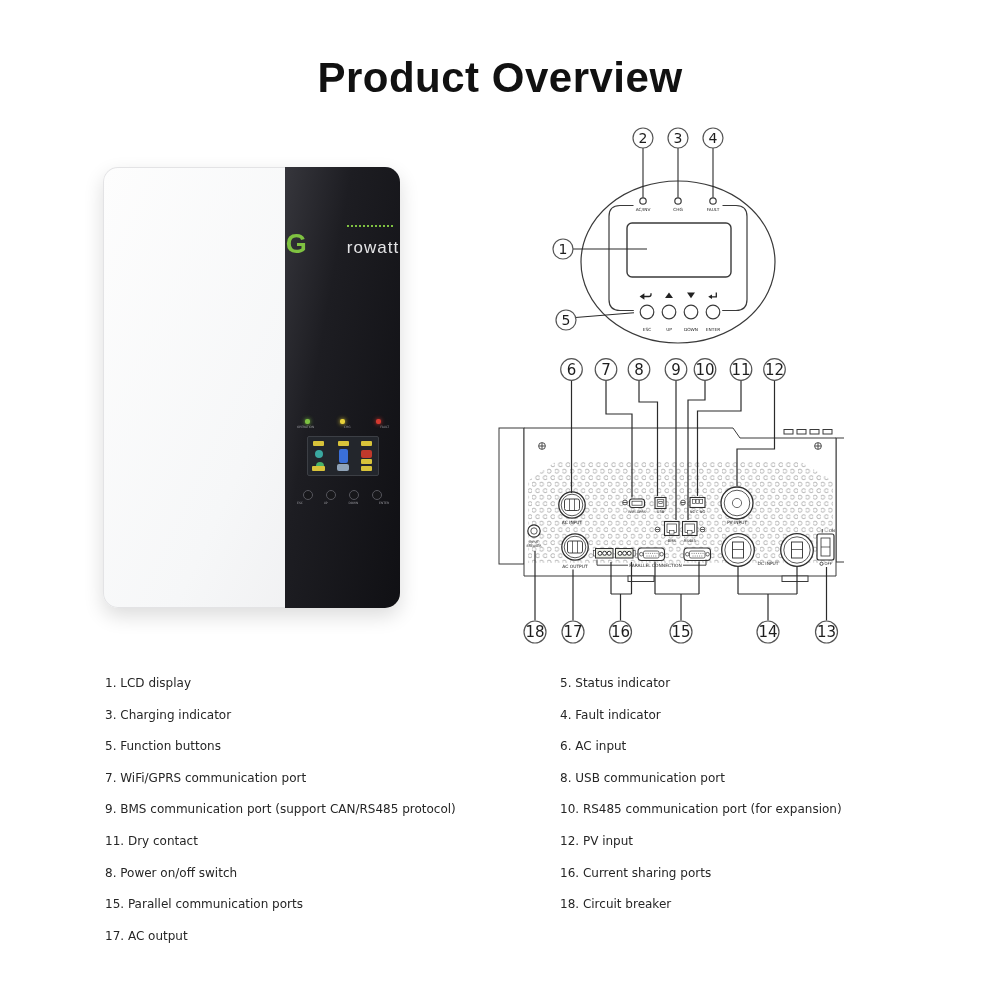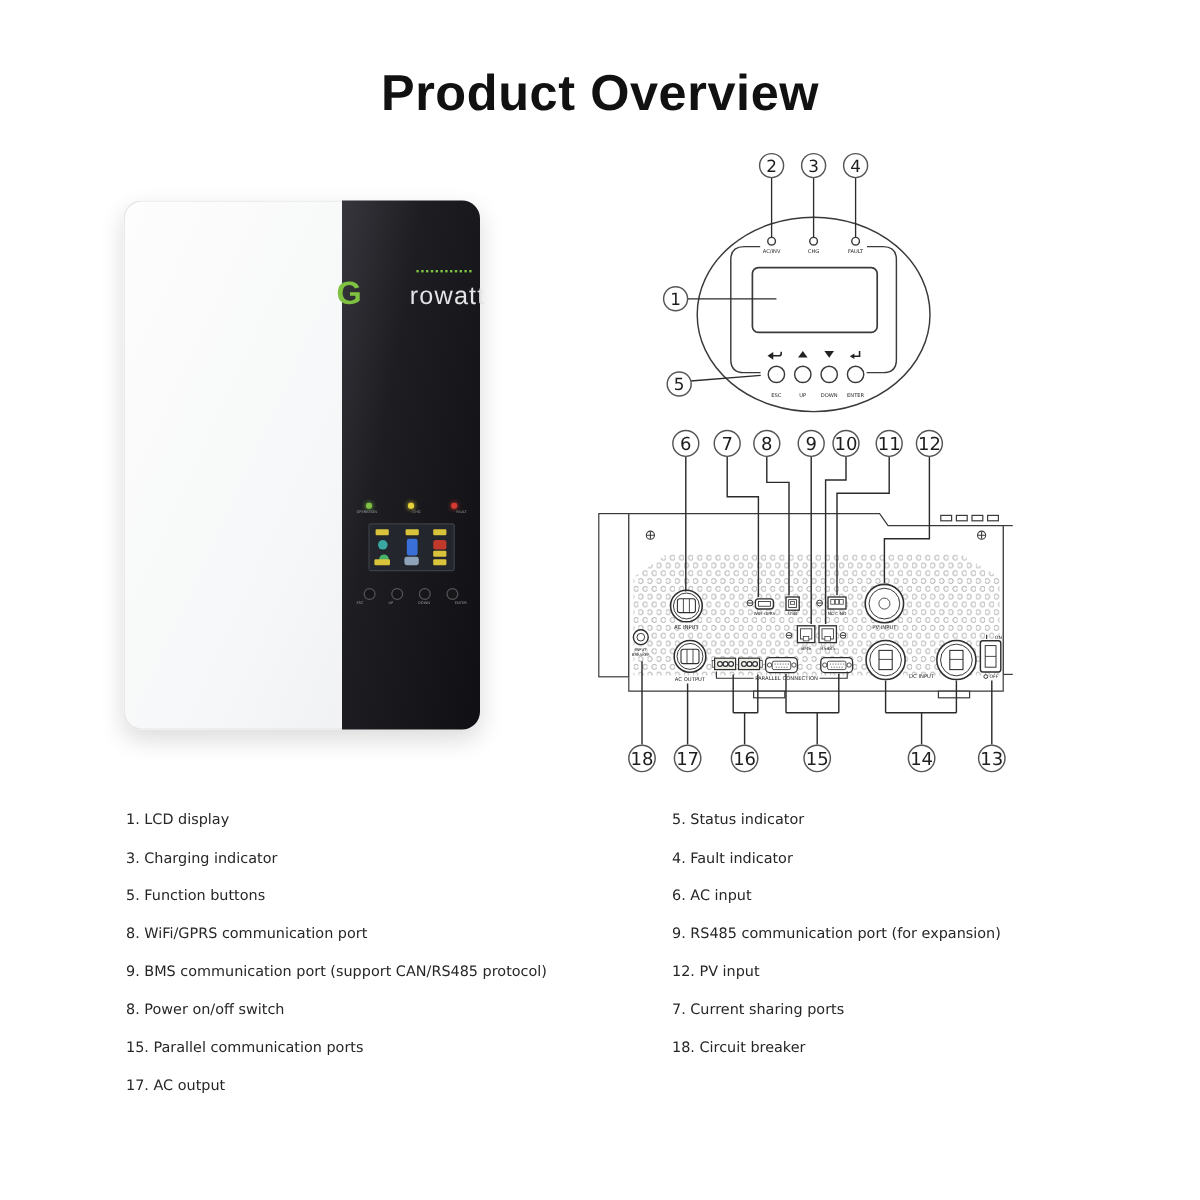--- a/index.html
+++ b/index.html
@@ -11,21 +11,21 @@
   
   .photo{position:absolute;left:103px;top:167px;width:297px;height:441px;border-radius:15px;
          background:linear-gradient(115deg,#fdfdfd 0%,#f6f7f8 55%,#ececee 100%);
          box-shadow:0 8px 20px rgba(0,0,0,.14), inset 0 0 0 1px #e3e3e5;}
   .photo .black-panel{position:absolute;right:0;top:0;width:115px;height:100%;
          border-radius:0 15px 15px 0;
          background:linear-gradient(100deg,#36363c 0%,#1d1d22 35%,#101014 100%);}
   .logo{position:absolute;left:50%;top:62px;transform:translateX(-50%);white-space:nowrap;
         font-family:"Liberation Sans",sans-serif;}
   .logo .g{color:#7fc241;font-weight:700;font-size:27px;}
-  .logo .rest{color:#e4e4e6;font-weight:400;font-size:21px;letter-spacing:1px;margin-left:40px;}
+  .logo .rest{color:#e4e4e6;font-weight:400;font-size:17px;letter-spacing:1px;margin-left:40px;}
   .tagline-dots{position:absolute;left:54%;top:58px;width:46px;border-top:2px dotted #7fc241;}
   .cluster{position:absolute;left:50%;top:252px;transform:translateX(-50%);width:92px;}
   .led-row{display:flex;justify-content:space-between;padding:0 8px;}
   .led{width:5px;height:5px;border-radius:2px;}
   .led-labels,.btn-labels{display:flex;justify-content:space-between;color:#9a9aa0;
         font-size:6px;transform:scale(.5);transform-origin:0 0;width:200%;margin-top:1px;}
   .lcd{margin:4px auto 0;width:70px;height:38px;background:#23262c;border-radius:2px;
        border:1px solid #3c3f45;position:relative;}
   .seg{position:absolute;background:#d8c33a;width:11px;height:5px;border-radius:1px;}
   .blob{position:absolute;border-radius:2px;}
@@ -367,28 +367,30 @@
       <text x="681" y="637.3">15</text>
       <text x="768" y="637.3">14</text>
       <text x="826.5" y="637.3">13</text>
     </g>
   </svg>
 
   <div class="legend-col left">
     <div class="legend-row">1. LCD display</div>
     <div class="legend-row">3. Charging indicator</div>
     <div class="legend-row">5. Function buttons</div>
-    <div class="legend-row">8. WiFi/GPRS communication port</div>
+    <div class="legend-row">7. WiFi/GPRS communication port</div>
     <div class="legend-row">9. BMS communication port (support CAN/RS485 protocol)</div>
+    <div class="legend-row">11. Dry contact</div>
     <div class="legend-row">8. Power on/off switch</div>
     <div class="legend-row">15. Parallel communication ports</div>
     <div class="legend-row">17. AC output</div>
   </div>
   <div class="legend-col right">
     <div class="legend-row">5. Status indicator</div>
     <div class="legend-row">4. Fault indicator</div>
     <div class="legend-row">6. AC input</div>
-    <div class="legend-row">9. RS485 communication port (for expansion)</div>
+    <div class="legend-row">8. USB communication port</div>
+    <div class="legend-row">10. RS485 communication port (for expansion)</div>
     <div class="legend-row">12. PV input</div>
-    <div class="legend-row">7. Current sharing ports</div>
+    <div class="legend-row">16. Current sharing ports</div>
     <div class="legend-row">18. Circuit breaker</div>
   </div>
 </div>
 
 </body></html>

